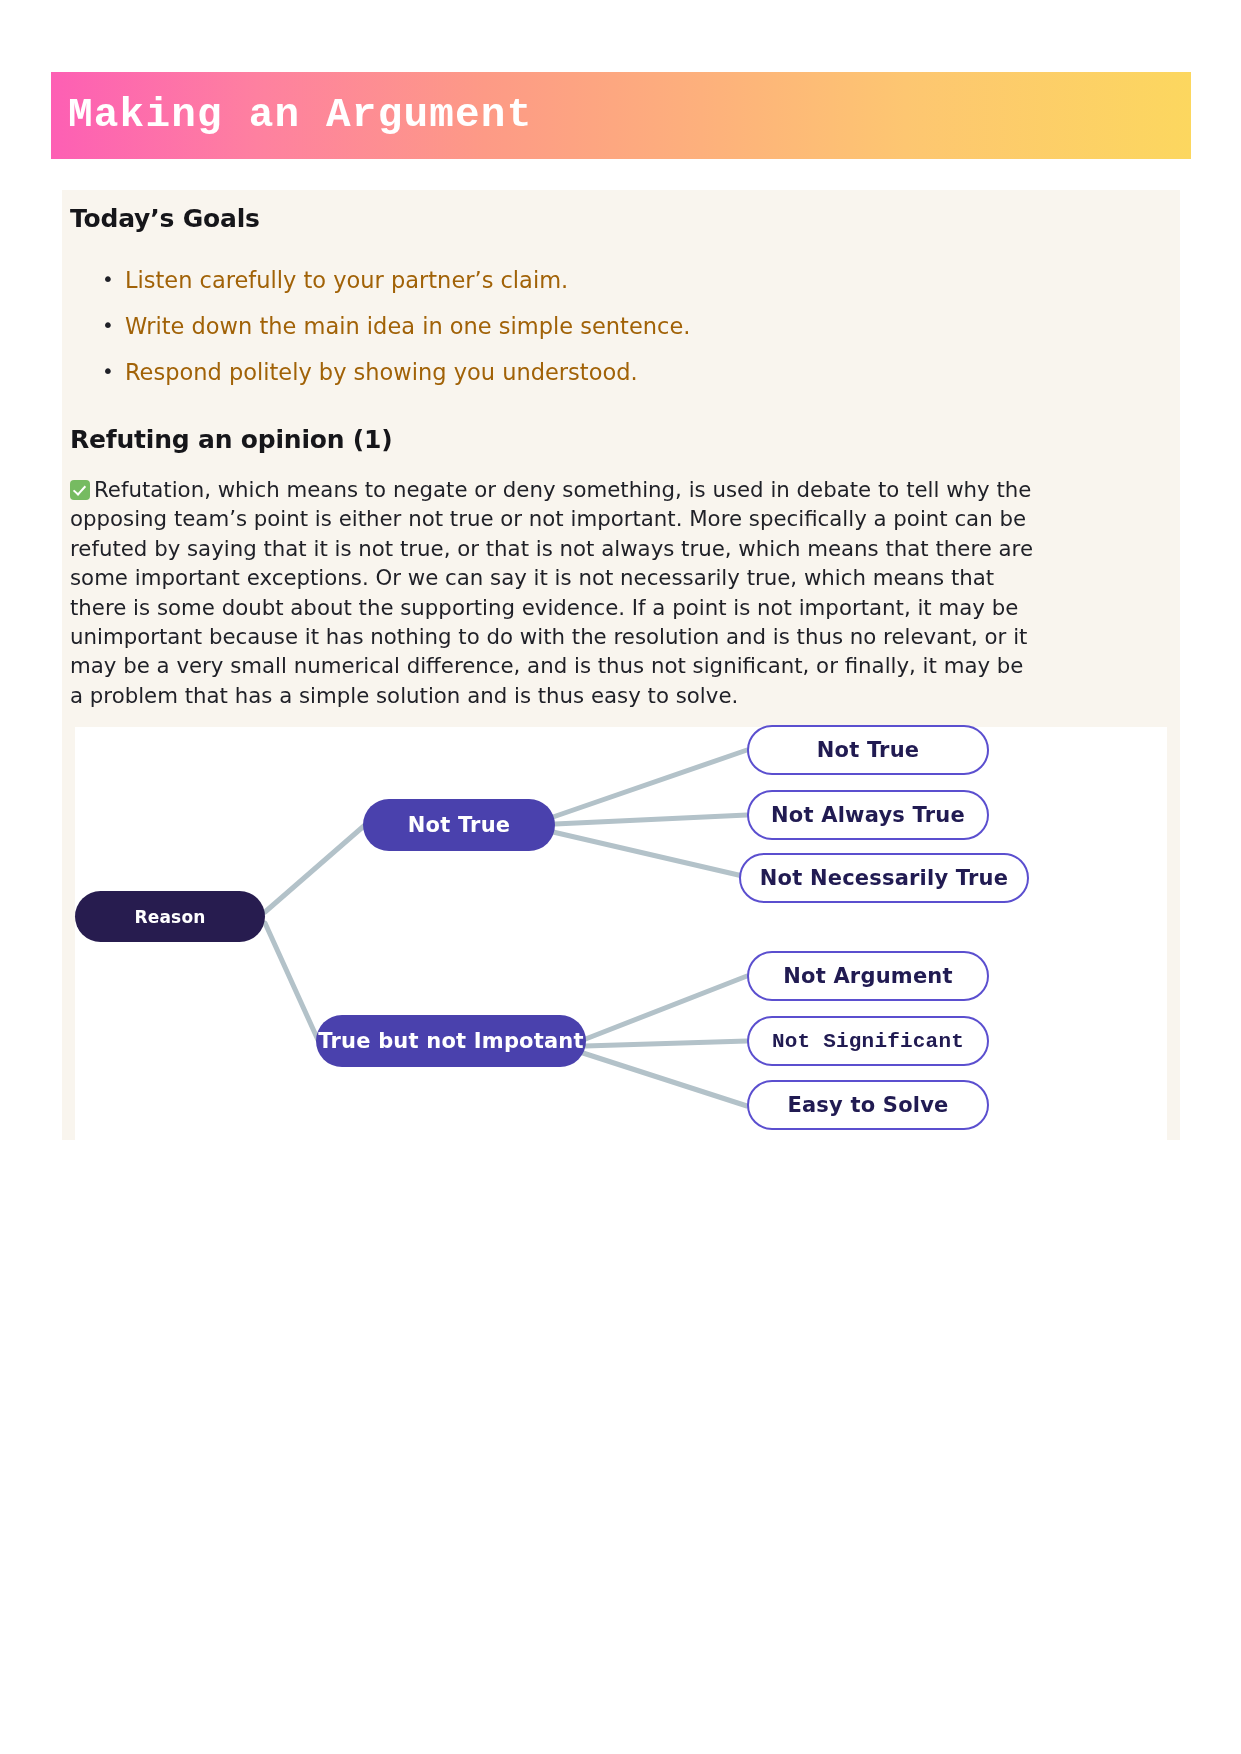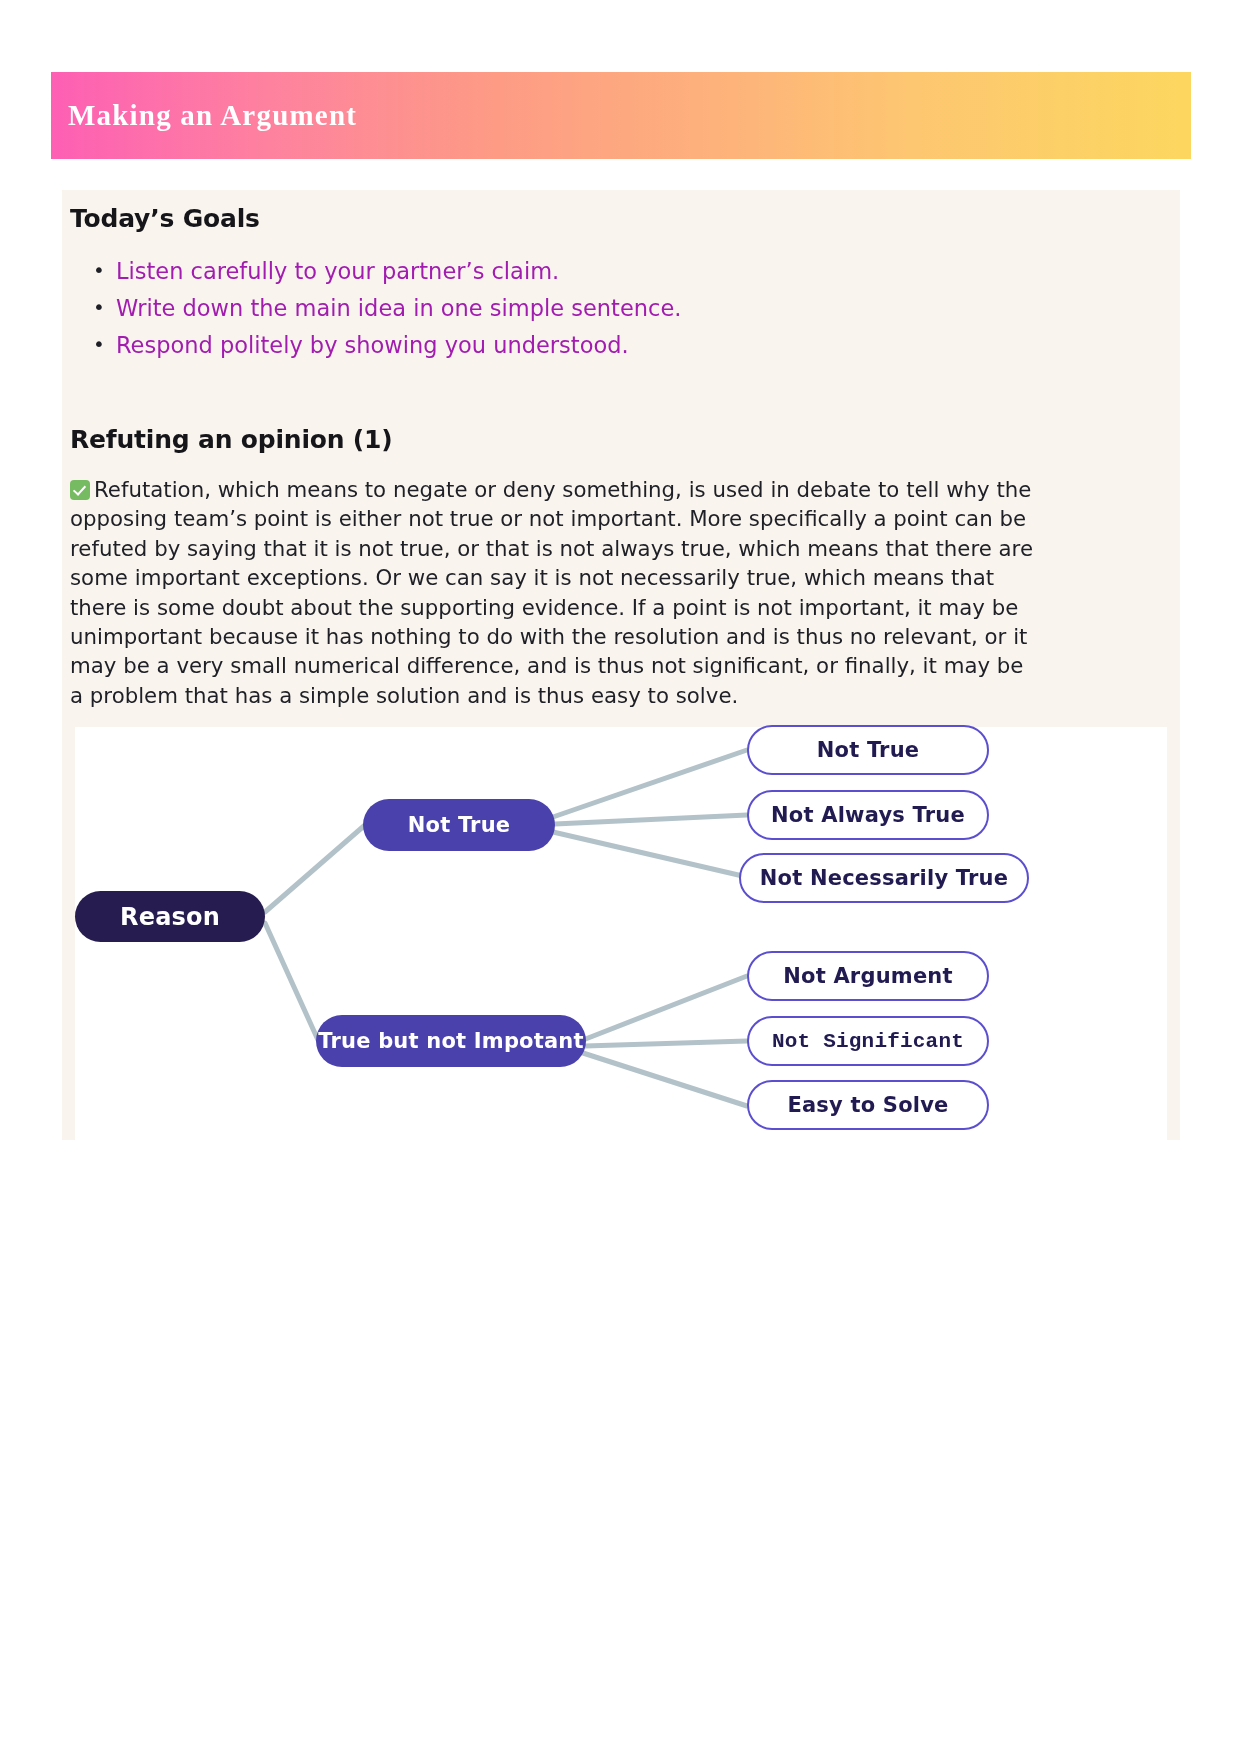--- a/index.html
+++ b/index.html
@@ -30,24 +30,24 @@
     width: 1140px;
     height: 87px;
     background: linear-gradient(90deg, #fd5fb4 0%, #fe80a0 18%, #fd9a86 38%, #fdb07c 57%, #fdc671 75%, #fcd75f 100%);
     display: flex;
     align-items: center;
     box-sizing: border-box;
     padding-left: 17px;
   }
   .banner-title {
     color: #ffffff;
-    font-size: 29px;
+    font-size: 41px;
     font-weight: bold;
     letter-spacing: 1.2px;
-    font-family: Liberation Serif, serif;
+    font-family: Liberation Mono, monospace;
     line-height: 1;
   }
 
   
   .card {
     position: absolute;
     left: 62px;
     top: 190px;
     width: 1118px;
     height: 950px;
@@ -69,24 +69,24 @@
   ul.goals {
     position: absolute;
     left: 8px;
     top: 60px;
     margin: 0;
     padding-left: 40px;
     list-style: none;
   }
   ul.goals li {
     position: relative;
-    color: #a21caf;
+    color: #a16207;
     font-size: 22.5px;
     line-height: 31px;
-    margin: 6px;
+    margin: 15px;
     white-space: nowrap;
   }
   ul.goals li::before {
     content: "\2022";
     position: absolute;
     left: -23px;
     top: -1px;
     font-size: 20px;
     color: #1f2027;
   }
@@ -143,21 +143,21 @@
     align-items: center;
     justify-content: center;
     box-sizing: border-box;
     font-weight: bold;
     white-space: nowrap;
   }
   .node-root {
     background: #271c4f;
     color: #ffffff;
     border-radius: 26px;
-    font-size: 24px;
+    font-size: 17px;
     letter-spacing: 0.2px;
   }
   .node-branch {
     background: #4a41ad;
     color: #ffffff;
     border-radius: 26px;
     font-size: 21px;
     letter-spacing: 0.2px;
   }
   .node-leaf {

